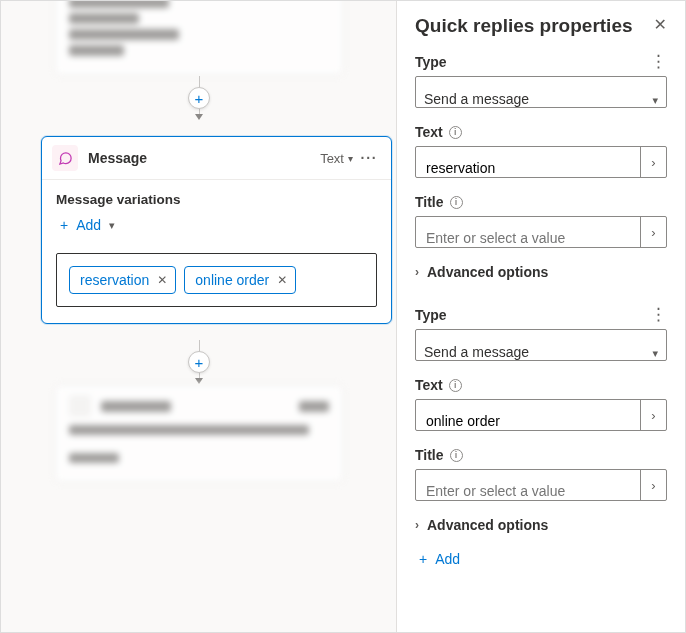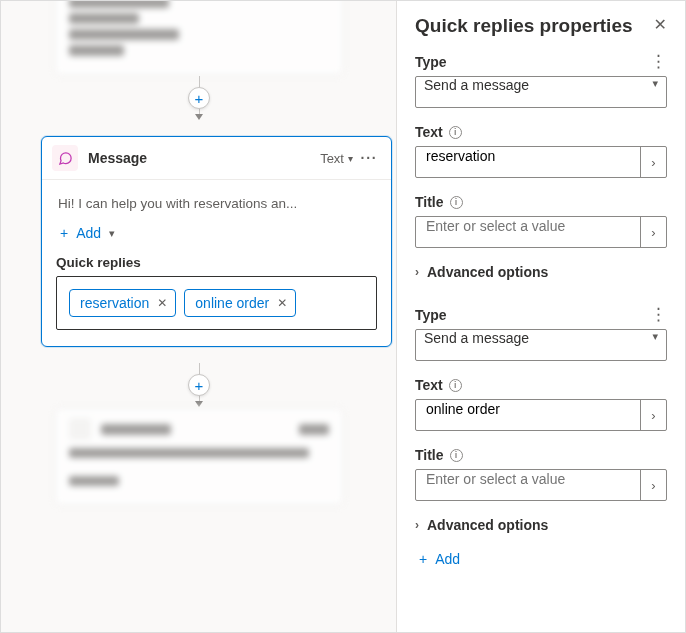--- a/index.html
+++ b/index.html
@@ -177,21 +177,21 @@
     display:inline-flex;align-items:center;justify-content:center;
     font-size:9px;color:#8a8886;
   }
   .vdots { color:#605e5c; cursor:pointer; font-size:17px; line-height:1; }
   .select, .input {
     margin-top:6px;
     width:100%;
     border:1px solid #8a8886;
     border-radius:2px;
     height:32px;
-    display:flex;align-items:flex-start;
+    display:flex;align-items:flex-end;
     padding:0 8px;
     font-size:14px;
     background:#fff;
   }
   .select { justify-content:space-between; cursor:pointer;}
   .select .chev { color:#605e5c; font-size:11px;}
   .input { justify-content:space-between; }
   .input input {
     border:none;outline:none;flex:1;font:inherit;background:transparent;
   }
@@ -239,28 +239,27 @@
           </svg>
       </div>
       <div class="msg-title">Message</div>
       <div class="msg-type-btn">
         <span>Text</span>
         <span style="font-size:10px;">▾</span>
       </div>
       <div class="msg-more">···</div>
     </div>
     <div class="msg-body">
-      <div class="variation">Hi! I can help you with reservations an...</div>
+      <div class="section-label">Message variations</div>
       <div class="add-link">
         <span>+</span>
         <span>Add</span>
         <span class="chev">▾</span>
       </div>
       <div style="height:10px;"></div>
-      <div class="section-label">Quick replies</div>
       <div class="qr-box">
         <div class="chip">
           <span>reservation</span>
           <span class="x">✕</span>
         </div>
         <div class="chip">
           <span>online order</span>
           <span class="x">✕</span>
         </div>
       </div>

